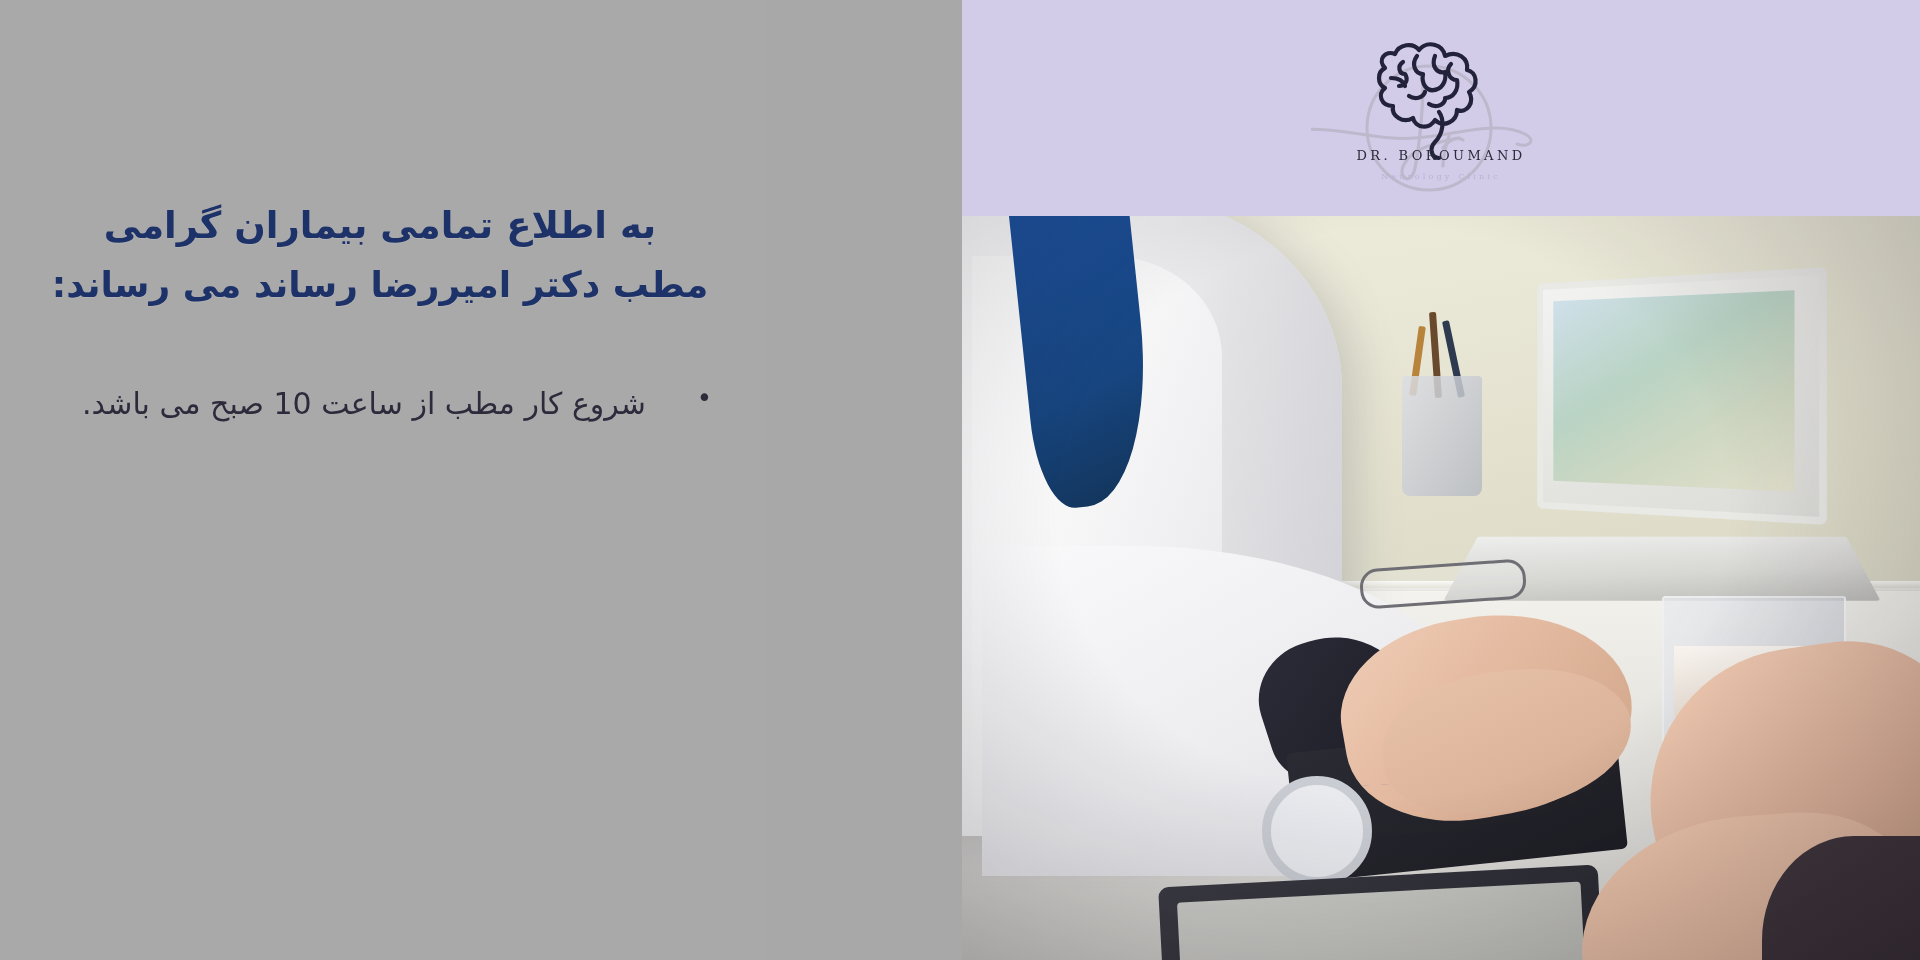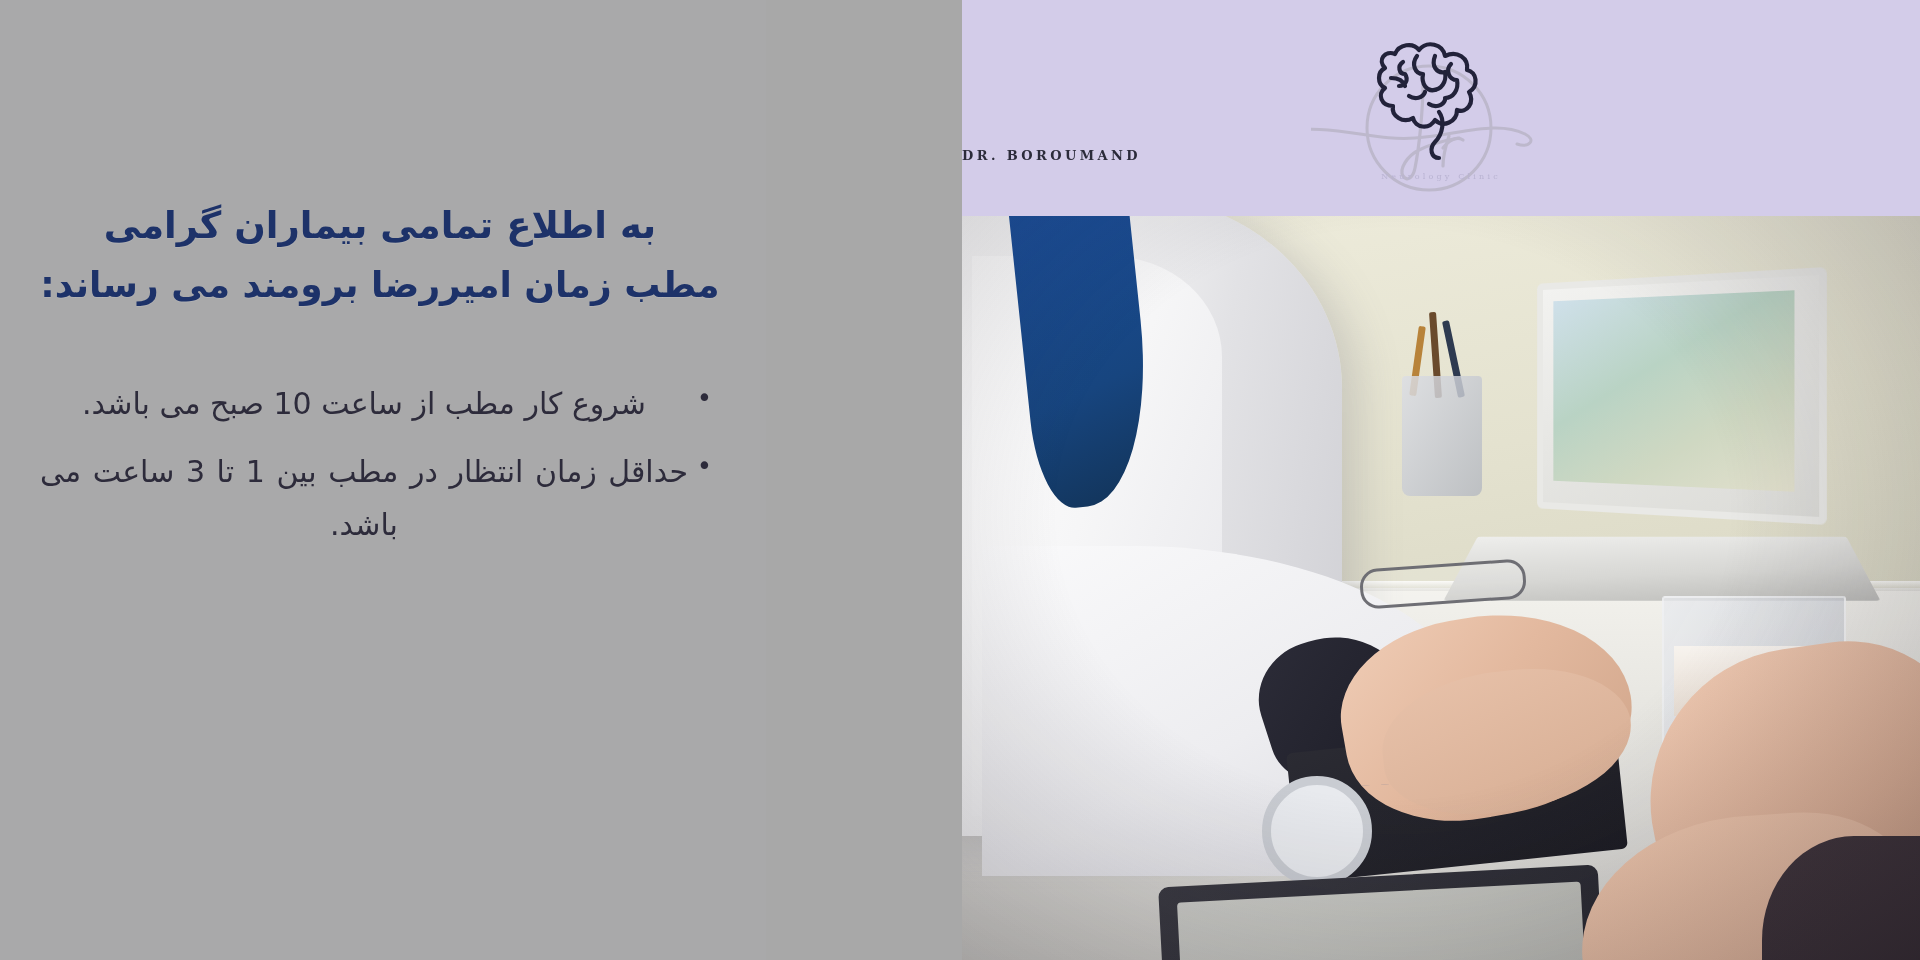--- a/index.html
+++ b/index.html
@@ -116,26 +116,26 @@
     display: block;
     width: 100%;
     height: 100%;
   }
 
   .brand-name {
     position: absolute;
     left: 0;
     right: 0;
     top: 148px;
-    text-align: left;
+    text-align: center;
     color: #2b2b3a;
     font-family: "DejaVu Serif", "Liberation Serif", serif;
     font-size: 13px;
     letter-spacing: 3.4px;
-    font-weight: bold;
+    font-weight: normal;
   }
   .brand-sub {
     position: absolute;
     left: 0;
     right: 0;
     top: 172px;
     text-align: center;
     color: #b9b3d2;
     font-family: "DejaVu Serif", "Liberation Serif", serif;
     font-size: 8px;
@@ -323,26 +323,25 @@
 </style>
 </head>
 <body>
 
 <div class="poster">
 
   <section class="text-panel">
 
     <h1 class="headline">
       <span class="hl-line hl-line-1">به اطلاع تمامی بیماران گرامی</span>
-      <span class="hl-line hl-line-2">مطب  زمان امیررضا برومند می رساند:</span>
+      <span class="hl-line hl-line-2">مطب  دکتر امیررضا رساند می رساند:</span>
     </h1>
 
     <ul class="notice-list">
       <li class="notice-item">شروع کار مطب از ساعت 10 صبح می باشد.</li>
-      <li class="notice-item">حداقل زمان انتظار در مطب بین 1 تا 3 ساعت می باشد.</li>
     </ul>
 
   </section>
 
   <section class="image-panel">
 
     <div class="brand-band">
 
       <div class="brand-logo">
         <svg viewBox="0 0 260 182" xmlns="http://www.w3.org/2000/svg">

